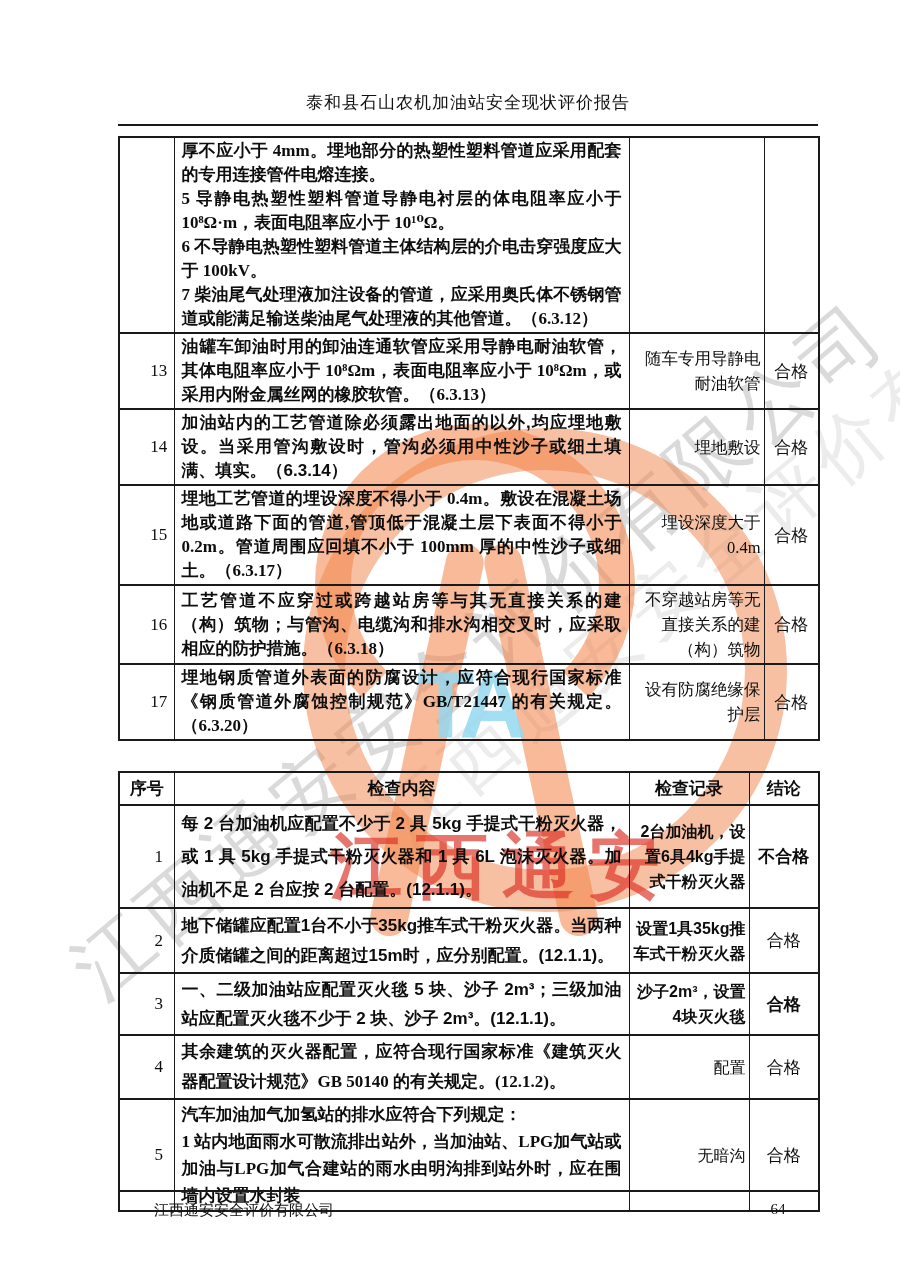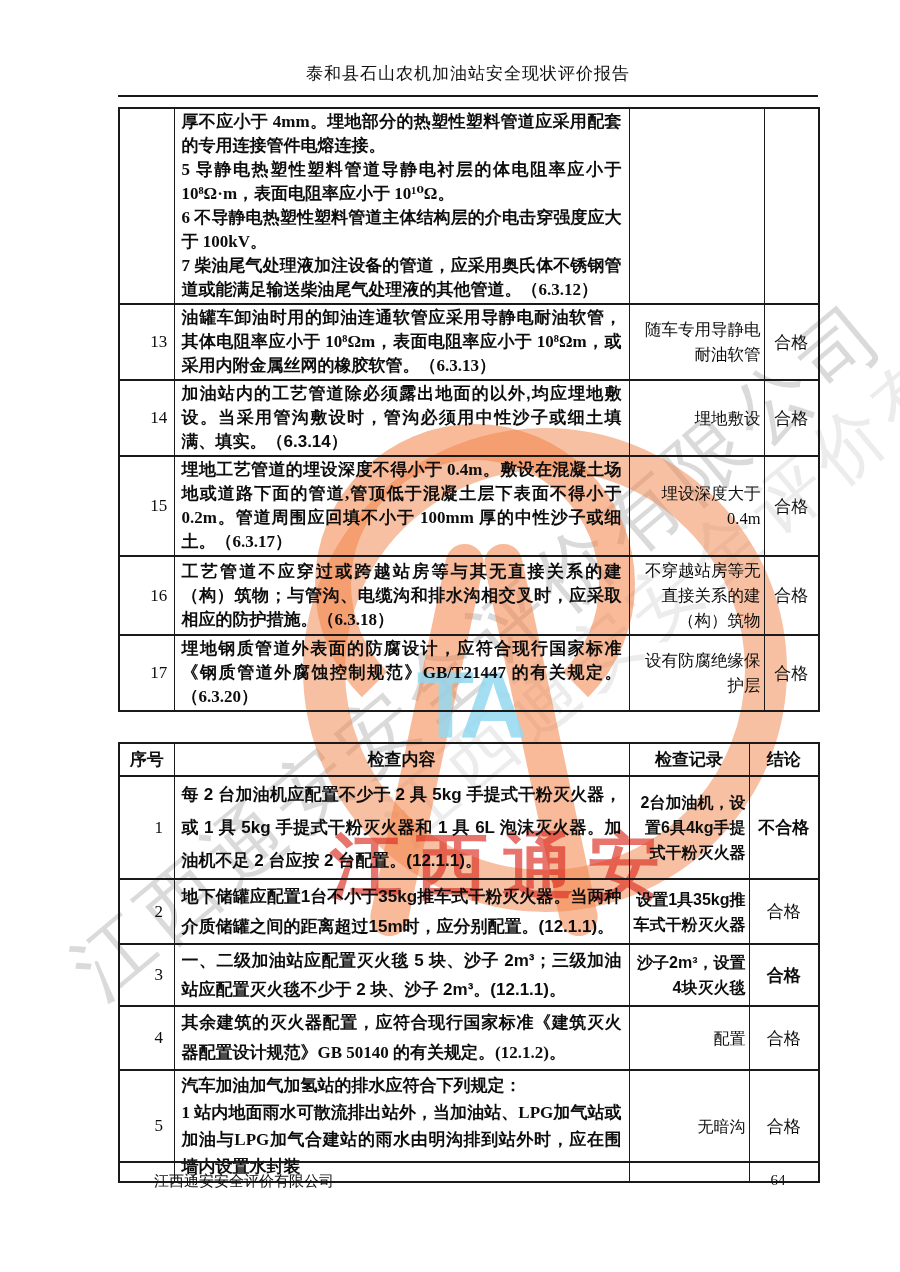--- a/index.html
+++ b/index.html
@@ -3,21 +3,21 @@
 <meta charset="utf-8">
 <style>
   * { margin: 0; padding: 0; box-sizing: border-box; }
   html, body { background: #e8e8e8; }
   body { font-family: "Liberation Serif", "DejaVu Serif", serif; }
   .page {
     position: relative; width: 900px; height: 1272px;
     background: #ffffff; overflow: hidden; margin: 0 auto;
     color: #111;
   }
-  .content { position: absolute; inset: 0; z-index: 1; }
+  .content { position: absolute; inset: 0; z-index: 1; margin-top: 29px; }
 
   
   .wm { position: absolute; inset: 0; z-index: 0; overflow: hidden; }
   .wm-diag {
     position: absolute; white-space: nowrap;
     font-family: "Liberation Sans", "DejaVu Sans", sans-serif;
     transform: translate(-50%, -50%) rotate(-40deg);
   }
   .wm-diag1 { left: 480px; top: 650px; font-size: 78px; letter-spacing: 8px; color: rgba(148,148,148,0.34); }
   .wm-diag2 { left: 760px; top: 520px; font-size: 72px; letter-spacing: 8px; color: rgba(150,150,150,0.18); }

